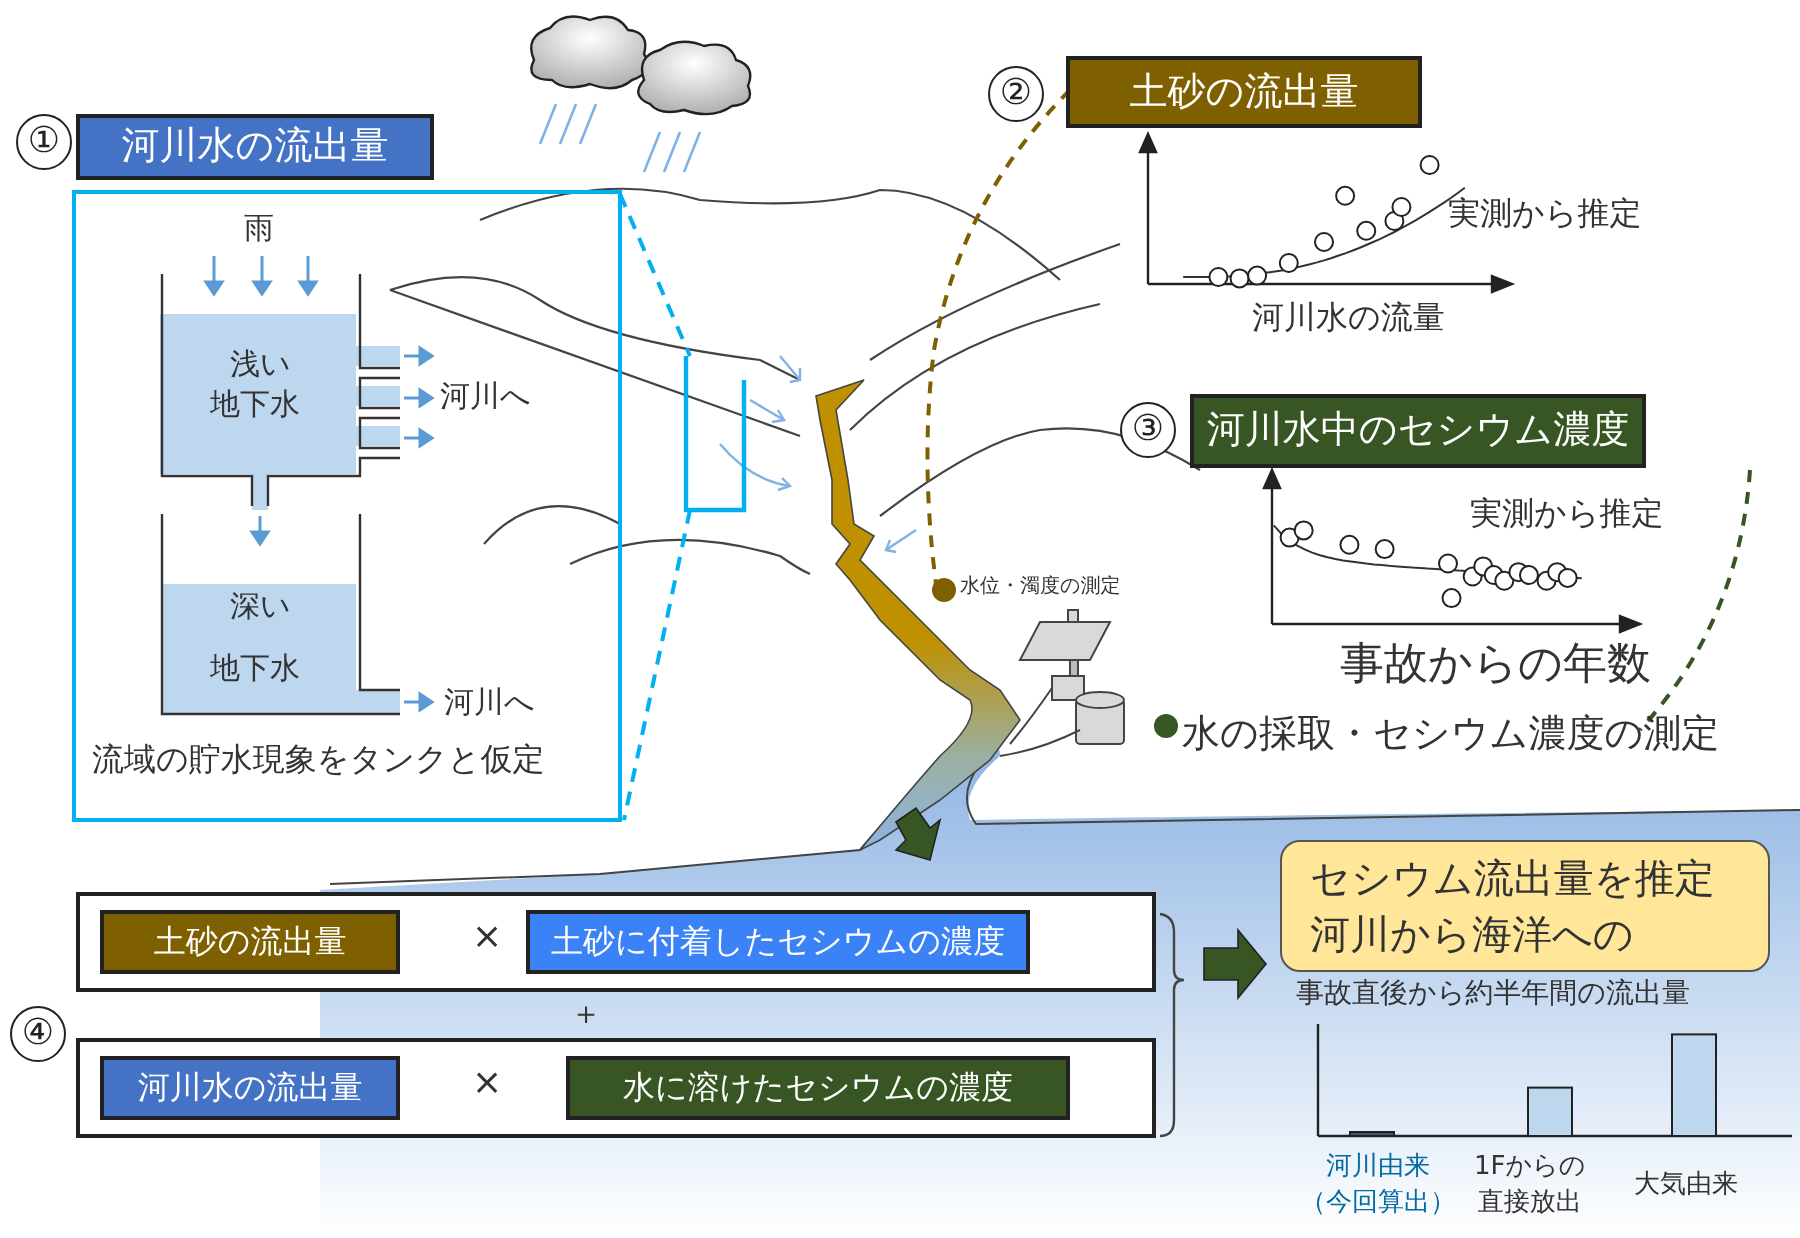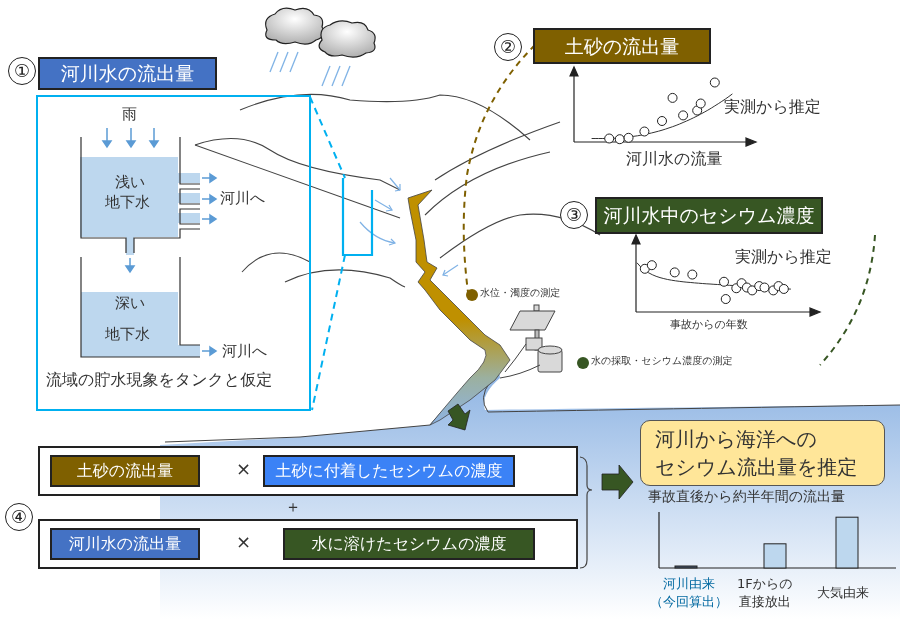--- a/index.html
+++ b/index.html
@@ -222,41 +222,41 @@
 <div class="lbl" style="left:46px;top:370px;font-size:16px;">流域の貯水現象をタンクと仮定</div>
 
 <div class="circnum" style="left:494px;top:33px;">②</div>
 <div class="title-box" style="left:533px;top:28px;width:178px;height:36px;line-height:32px;background:#7f6000;">土砂の流出量</div>
 <div class="lbl" style="left:724px;top:97px;font-size:16px;">実測から推定</div>
 <div class="lbl" style="left:626px;top:149px;font-size:16px;">河川水の流量</div>
 
 <div class="circnum" style="left:560px;top:201px;">③</div>
 <div class="title-box" style="left:595px;top:197px;width:228px;height:37px;line-height:33px;background:#375623;">河川水中のセシウム濃度</div>
 <div class="lbl" style="left:735px;top:247px;font-size:16px;">実測から推定</div>
-<div class="lbl" style="left:670px;top:317px;font-size:11px;">事故からの年数</div>
+<div class="lbl" style="left:670px;top:317px;font-size:22px;">事故からの年数</div>
 
 <div class="lbl" style="left:480px;top:286px;font-size:10px;">水位・濁度の測定</div>
-<div class="lbl" style="left:591px;top:354px;font-size:10px;">水の採取・セシウム濃度の測定</div>
+<div class="lbl" style="left:591px;top:354px;font-size:19px;">水の採取・セシウム濃度の測定</div>
 
 <div class="circnum" style="left:5px;top:503px;">④</div>
 <div class="formula-row" style="top:446px;">
   <div class="fbox" style="left:10px;width:150px;background:#7f6000;">土砂の流出量</div>
   <div class="times" style="left:196px;">×</div>
   <div class="fbox" style="left:223px;width:252px;background:#3b82f6;">土砂に付着したセシウムの濃度</div>
 </div>
 <div class="lbl" style="left:285px;top:497px;font-size:16px;">＋</div>
 <div class="formula-row" style="top:519px;">
   <div class="fbox" style="left:10px;width:150px;background:#4472c4;">河川水の流出量</div>
   <div class="times" style="left:196px;">×</div>
   <div class="fbox" style="left:222px;width:252px;background:#375623;margin-left:21px;">水に溶けたセシウムの濃度</div>
 </div>
 
 <div class="result-box">
+  <div>セシウム流出量を推定</div>
   <div>河川から海洋への</div>
-  <div>セシウム流出量を推定</div>
 </div>
 <div class="lbl" style="left:648px;top:488px;font-size:14px;">事故直後から約半年間の流出量</div>
 
 <div class="barlbl" style="left:650px;top:575px;color:#0369a1;">
   <div>河川由来</div>
   <div>（今回算出）</div>
 </div>
 <div class="barlbl" style="left:737px;top:575px;">
   <div>1Fからの</div>
   <div>直接放出</div>

